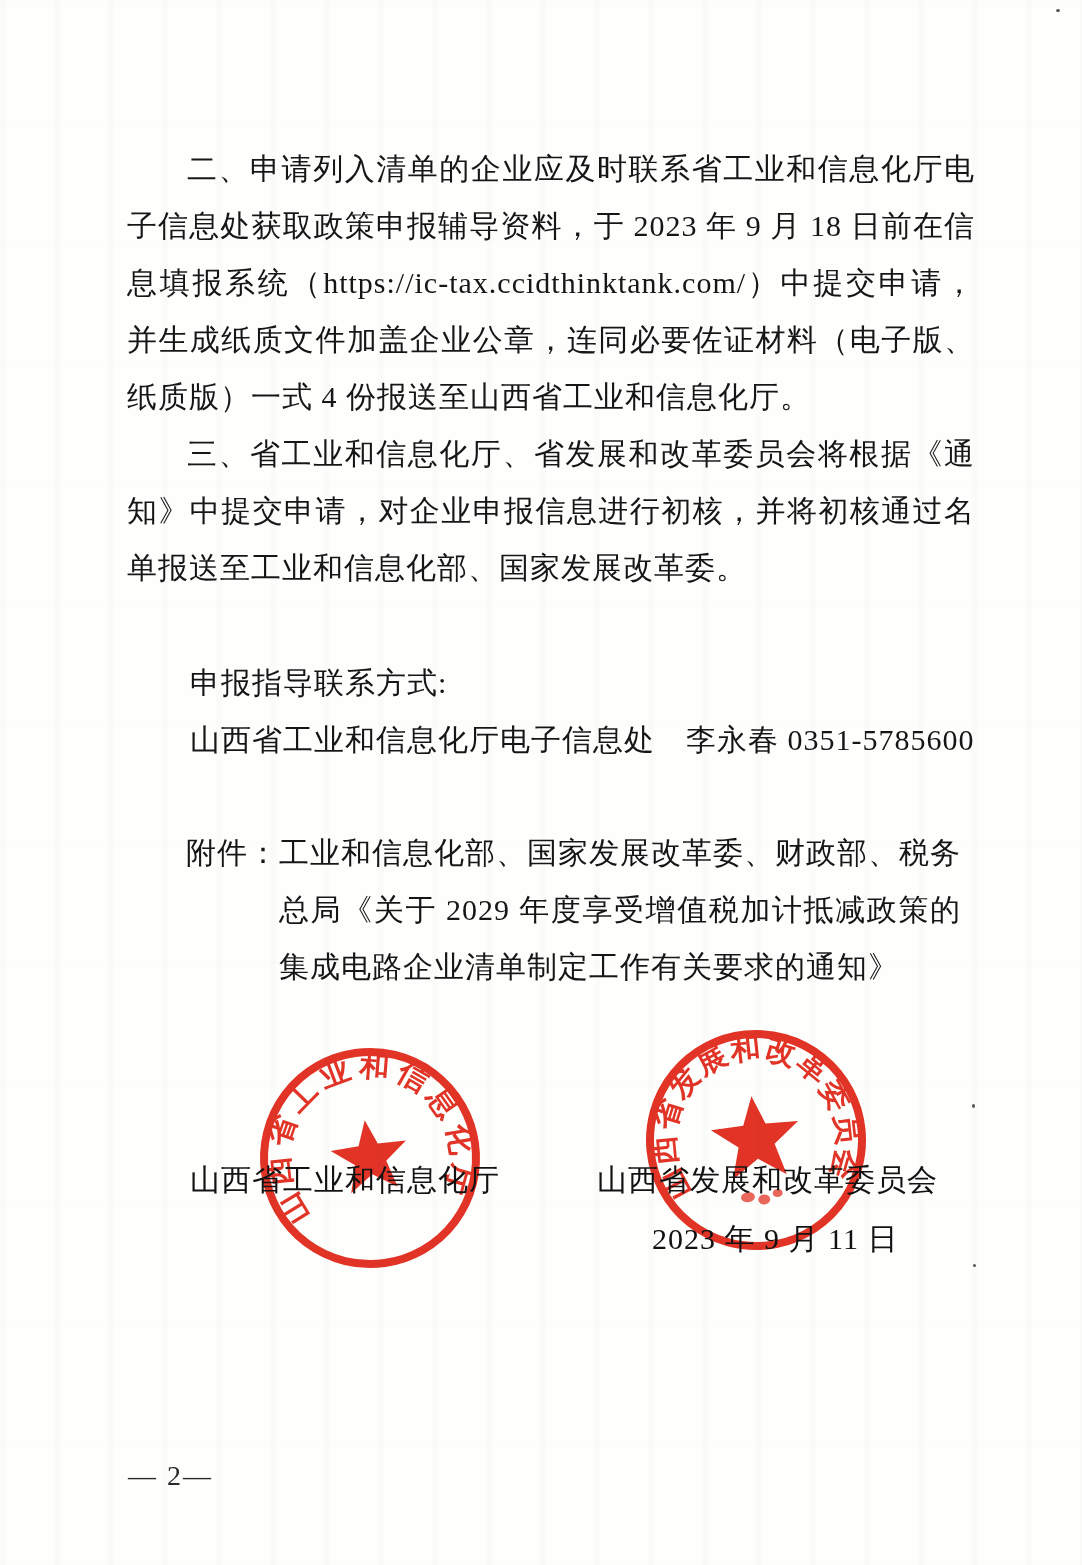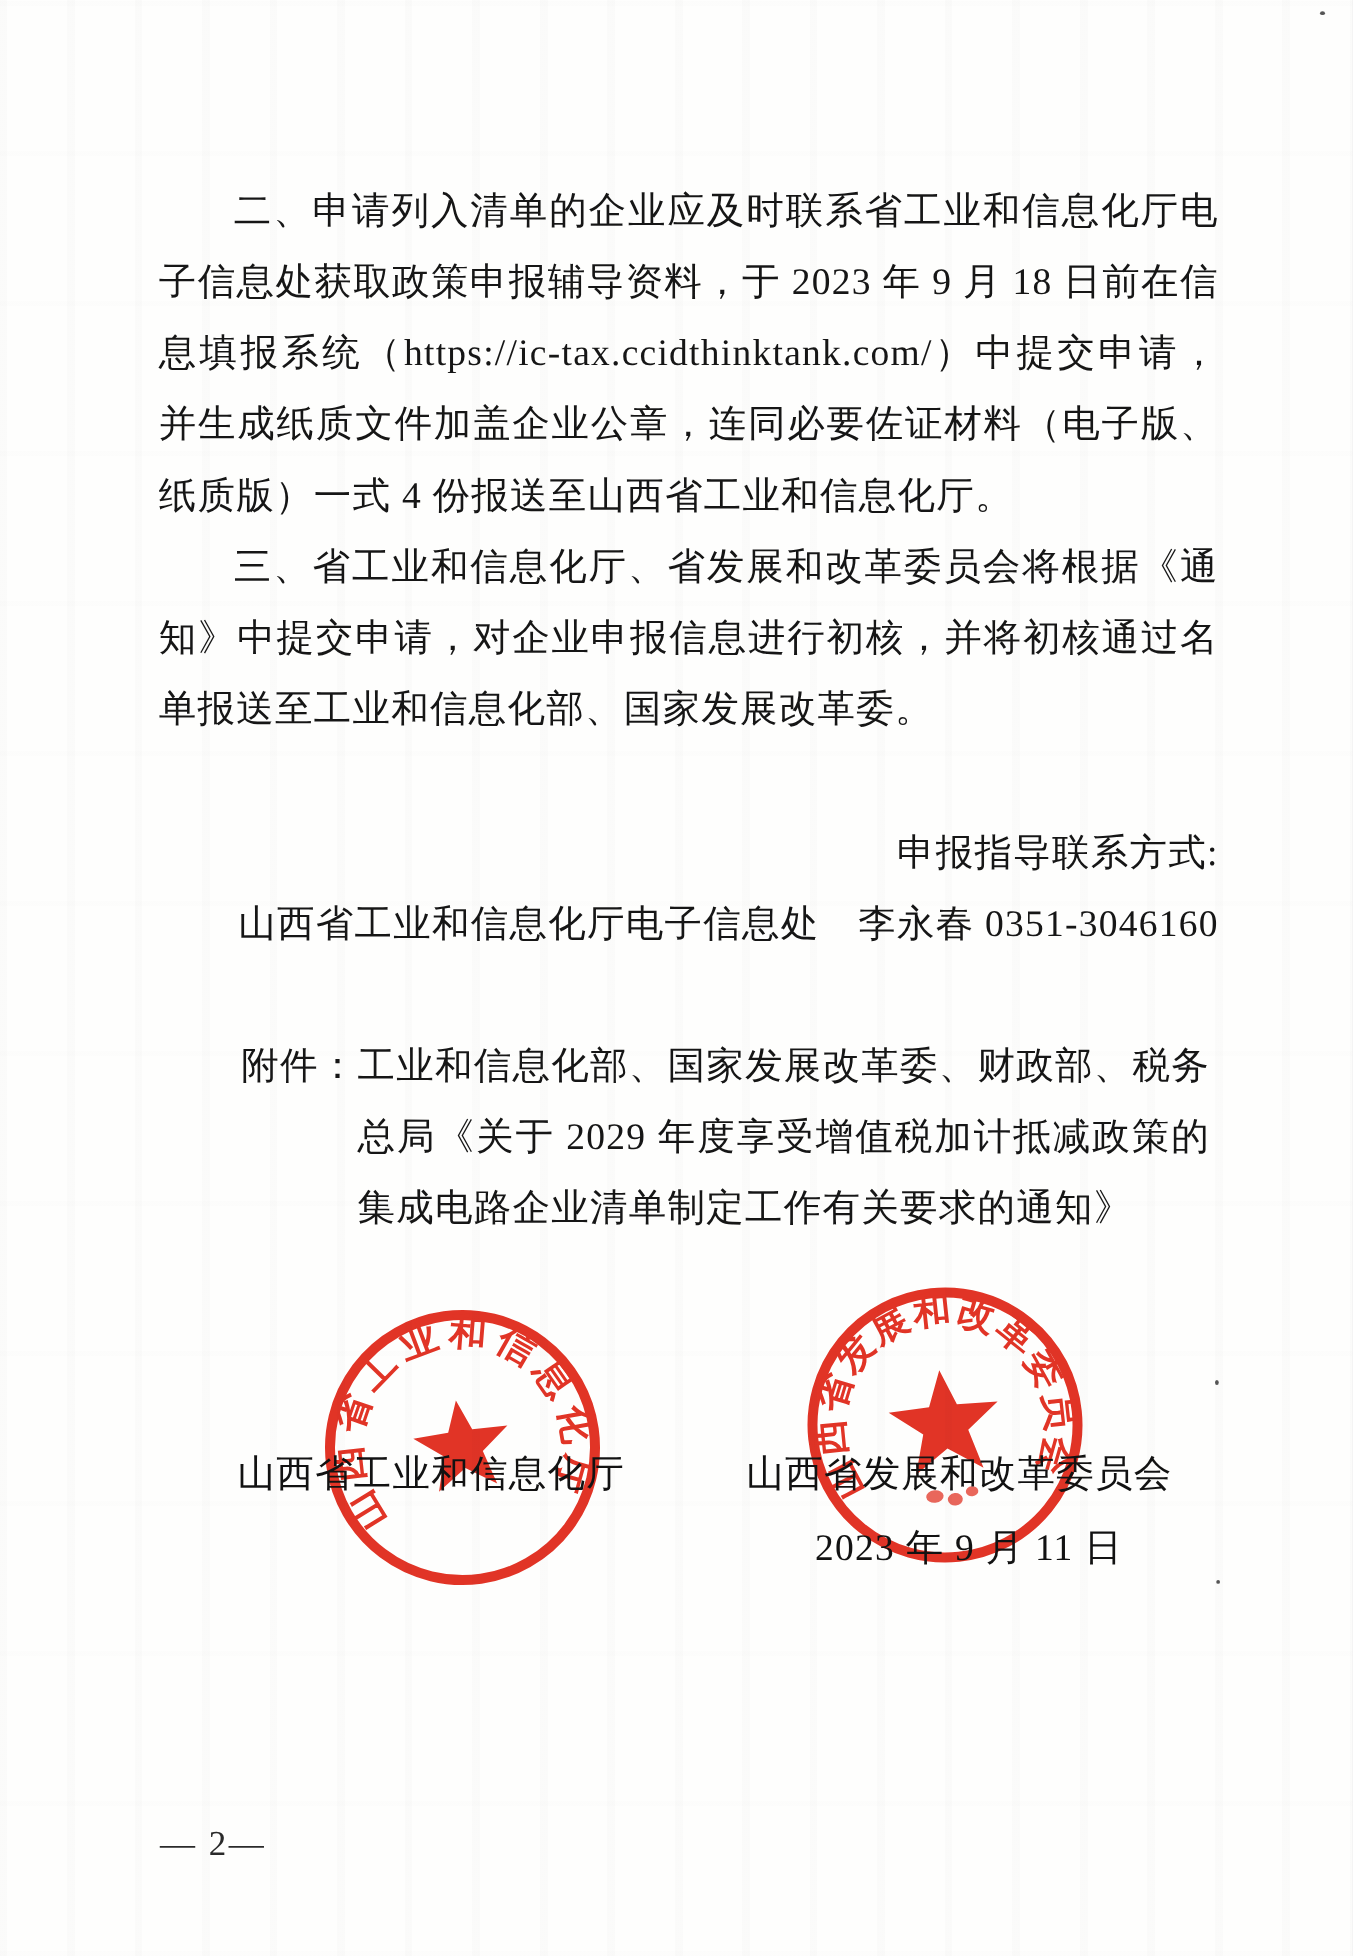--- a/index.html
+++ b/index.html
@@ -34,22 +34,22 @@
   }
   .para {
     margin: 0;
     font-size: 30px;
     line-height: 57px;
     text-align: justify;
     text-indent: 60px;
     letter-spacing: 1px;
   }
   .contact { margin-top: 58px; margin-left: 63px; }
-  .contact p { margin: 0; font-size: 30px; line-height: 57px; letter-spacing: 1px; text-align: right; }
-  .attachment { margin-top: 56px; margin-left: 59px; display: flex; align-items: flex-start; justify-content: center; }
+  .contact p { margin: 0; font-size: 30px; line-height: 57px; letter-spacing: 1px; }
+  .attachment { margin-top: 56px; margin-left: 59px; display: flex; align-items: flex-start; }
   .att-label { font-size: 30px; line-height: 57px; white-space: nowrap; letter-spacing: 1px; }
   .att-body  { font-size: 30px; line-height: 57px; width: 682px; text-align: justify; letter-spacing: 1px; }
 
   .sig-area { position: absolute; inset: 0; pointer-events: none; }
   .seal {
     position: absolute;
     width: 228px; height: 228px;
     opacity: 0.93;
     mix-blend-mode: multiply;
     z-index: 1;
@@ -94,21 +94,21 @@
   <span class="speck speck-1"></span>
   <span class="speck speck-2"></span>
   <span class="speck speck-3"></span>
 
   <div class="content">
     <p class="para">二、申请列入清单的企业应及时联系省工业和信息化厅电子信息处获取政策申报辅导资料，于 2023 年 9 月 18 日前在信息填报系统（https://ic-tax.ccidthinktank.com/）中提交申请，并生成纸质文件加盖企业公章，连同必要佐证材料（电子版、纸质版）一式 4 份报送至山西省工业和信息化厅。</p>
     <p class="para">三、省工业和信息化厅、省发展和改革委员会将根据《通知》中提交申请，对企业申报信息进行初核，并将初核通过名单报送至工业和信息化部、国家发展改革委。</p>
 
     <div class="contact">
       <p>申报指导联系方式:</p>
-      <p>山西省工业和信息化厅电子信息处　李永春 0351-3046160</p>
+      <p>山西省工业和信息化厅电子信息处　李永春 0351-5785600</p>
     </div>
 
     <div class="attachment">
       <span class="att-label">附件：</span>
       <span class="att-body">工业和信息化部、国家发展改革委、财政部、税务总局《关于 2029 年度享受增值税加计抵减政策的集成电路企业清单制定工作有关要求的通知》</span>
     </div>
   </div>
 
   <div class="sig-area">
 

